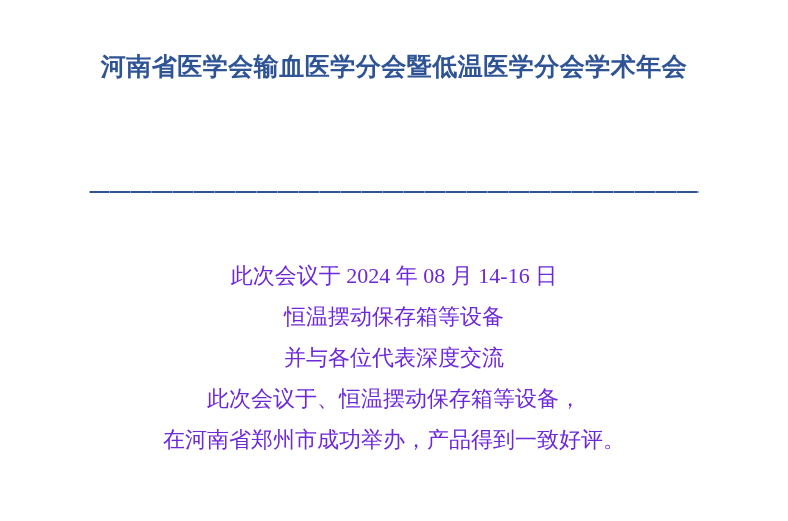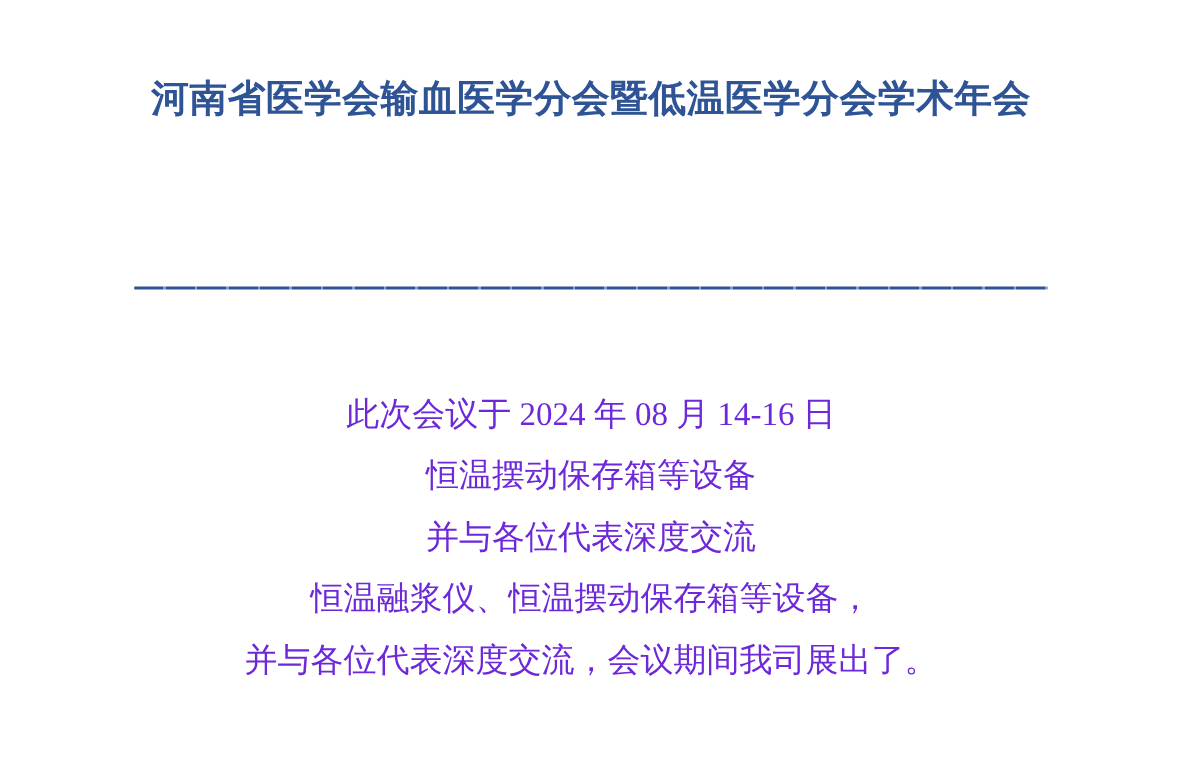--- a/index.html
+++ b/index.html
@@ -70,17 +70,17 @@
   <div class="title-block">
     <h1 class="title-line">河南省医学会输血医学分会暨低温医学分会学术年会</h1>
   </div>
 
   <div class="divider"></div>
 
   <div class="body-block">
     <p class="body-line">此次会议于 2024 年 08 月 14-16 日</p>
     <p class="body-line">恒温摆动保存箱等设备</p>
     <p class="body-line">并与各位代表深度交流</p>
-    <p class="body-line">恒温融浆仪、恒温摆动保存箱等设备，</p>
-    <p class="body-line">并与各位代表深度交流，会议期间我司展出了。</p>
+    <p class="body-line">此次会议于、恒温摆动保存箱等设备，</p>
+    <p class="body-line">在河南省郑州市成功举办，产品得到一致好评。</p>
   </div>
 
 </div>
 
 </body></html>

